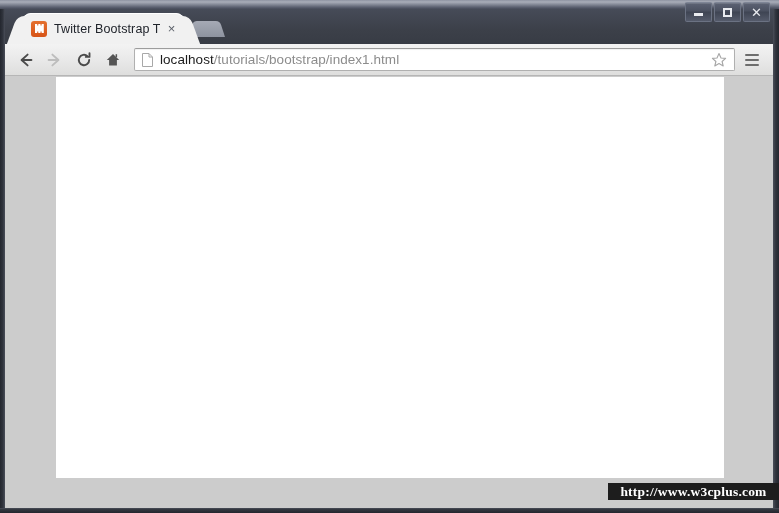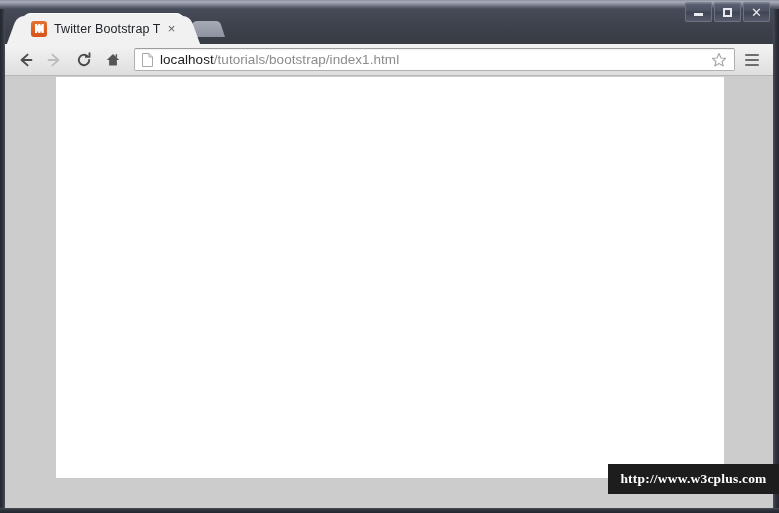--- a/index.html
+++ b/index.html
@@ -315,23 +315,23 @@
     top: 1px;
     width: 668px;
     height: 401px;
     background: #ffffff;
   }
 
   
   .watermark {
     position: absolute;
     left: 608px;
-    top: 464px;
+    top: 483px;
     width: 171px;
-    height: 30px;
+    height: 17px;
     background: #1d1d1d;
     display: flex;
     align-items: center;
     justify-content: center;
     z-index: 30;
   }
   .watermark .wm-text {
     color: #ffffff;
     font-size: 13.5px;
     font-weight: bold;

